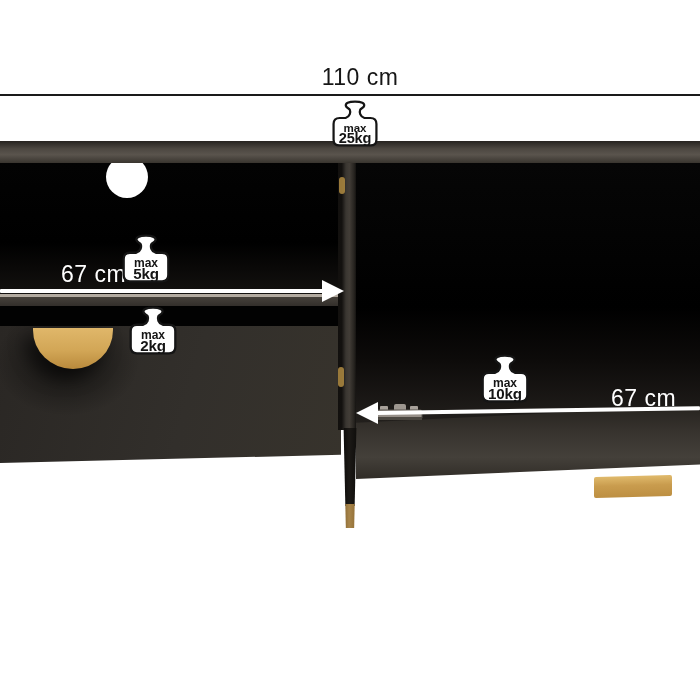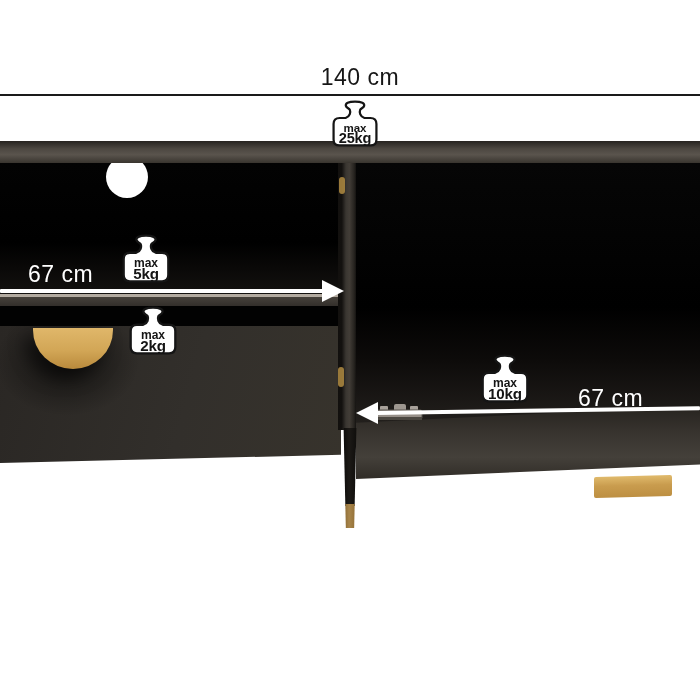--- a/index.html
+++ b/index.html
@@ -6,21 +6,21 @@
   body{font-family:"Liberation Sans", sans-serif; background:#e8e8e8;}
   .stage{
     position:relative; width:700px; height:700px; margin:0 auto;
     background:var(--background,#ffffff); overflow:hidden;
   }
   .abs{position:absolute;}
   
   .dim-line-top{left:0; top:94px; width:700px; height:2px; background:var(--dim-line,#1a1a1a);}
   .dim-label{font-size:23px; letter-spacing:.5px; white-space:nowrap;}
   .dim-label.dark{color:var(--label-dark,#161616);}
-  .dim-label.light{color:var(--label-light,#ffffff);}
+  .dim-label.light{color:var(--label-light,#ffffff);margin-left:33px;}
   .label-140{left:280px; top:64px; width:160px; text-align:center;}
   .label-67-left{left:28px; top:261px;}
   .label-67-right{left:578px; top:385px;}
   .arrow-line{height:4px; background:var(--arrow,#ffffff); border-radius:1px;}
   .arrow-line.left{left:0; top:289px; width:326px;}
   .arrow-line.right{left:376px; top:411px; width:324px; transform:rotate(-.85deg); transform-origin:left center;}
   .arrow-head{width:0; height:0; border-top:11px solid transparent; border-bottom:11px solid transparent;}
   .arrow-head.point-right{left:322px; top:280px; border-left:22px solid var(--arrow,#ffffff);}
   .arrow-head.point-left{left:356px; top:402px; border-right:22px solid var(--arrow,#ffffff);}
   
@@ -71,21 +71,21 @@
   .badge text{font-family:"Liberation Sans",sans-serif; font-weight:bold; fill:var(--badge-outline,#151515);}
   .badge .t-max{font-size:13.5px;}
   .badge .t-val{font-size:17px; letter-spacing:-.2px;}
 </style>
 </head>
 <body>
 
 <div class="stage">
 
   <div class="abs dim-line-top"></div>
-  <div class="abs dim-label dark label-140">140 cm</div>
+  <div class="abs dim-label dark label-140">110 cm</div>
 
   <div class="abs top-panel"></div>
 
   <div class="abs left-interior">
     <div class="abs cable-hole"></div>
   </div>
 
   <div class="abs shelf-highlight"></div>
   <div class="abs shelf-face"></div>
   <div class="abs drawer-gap"></div>

